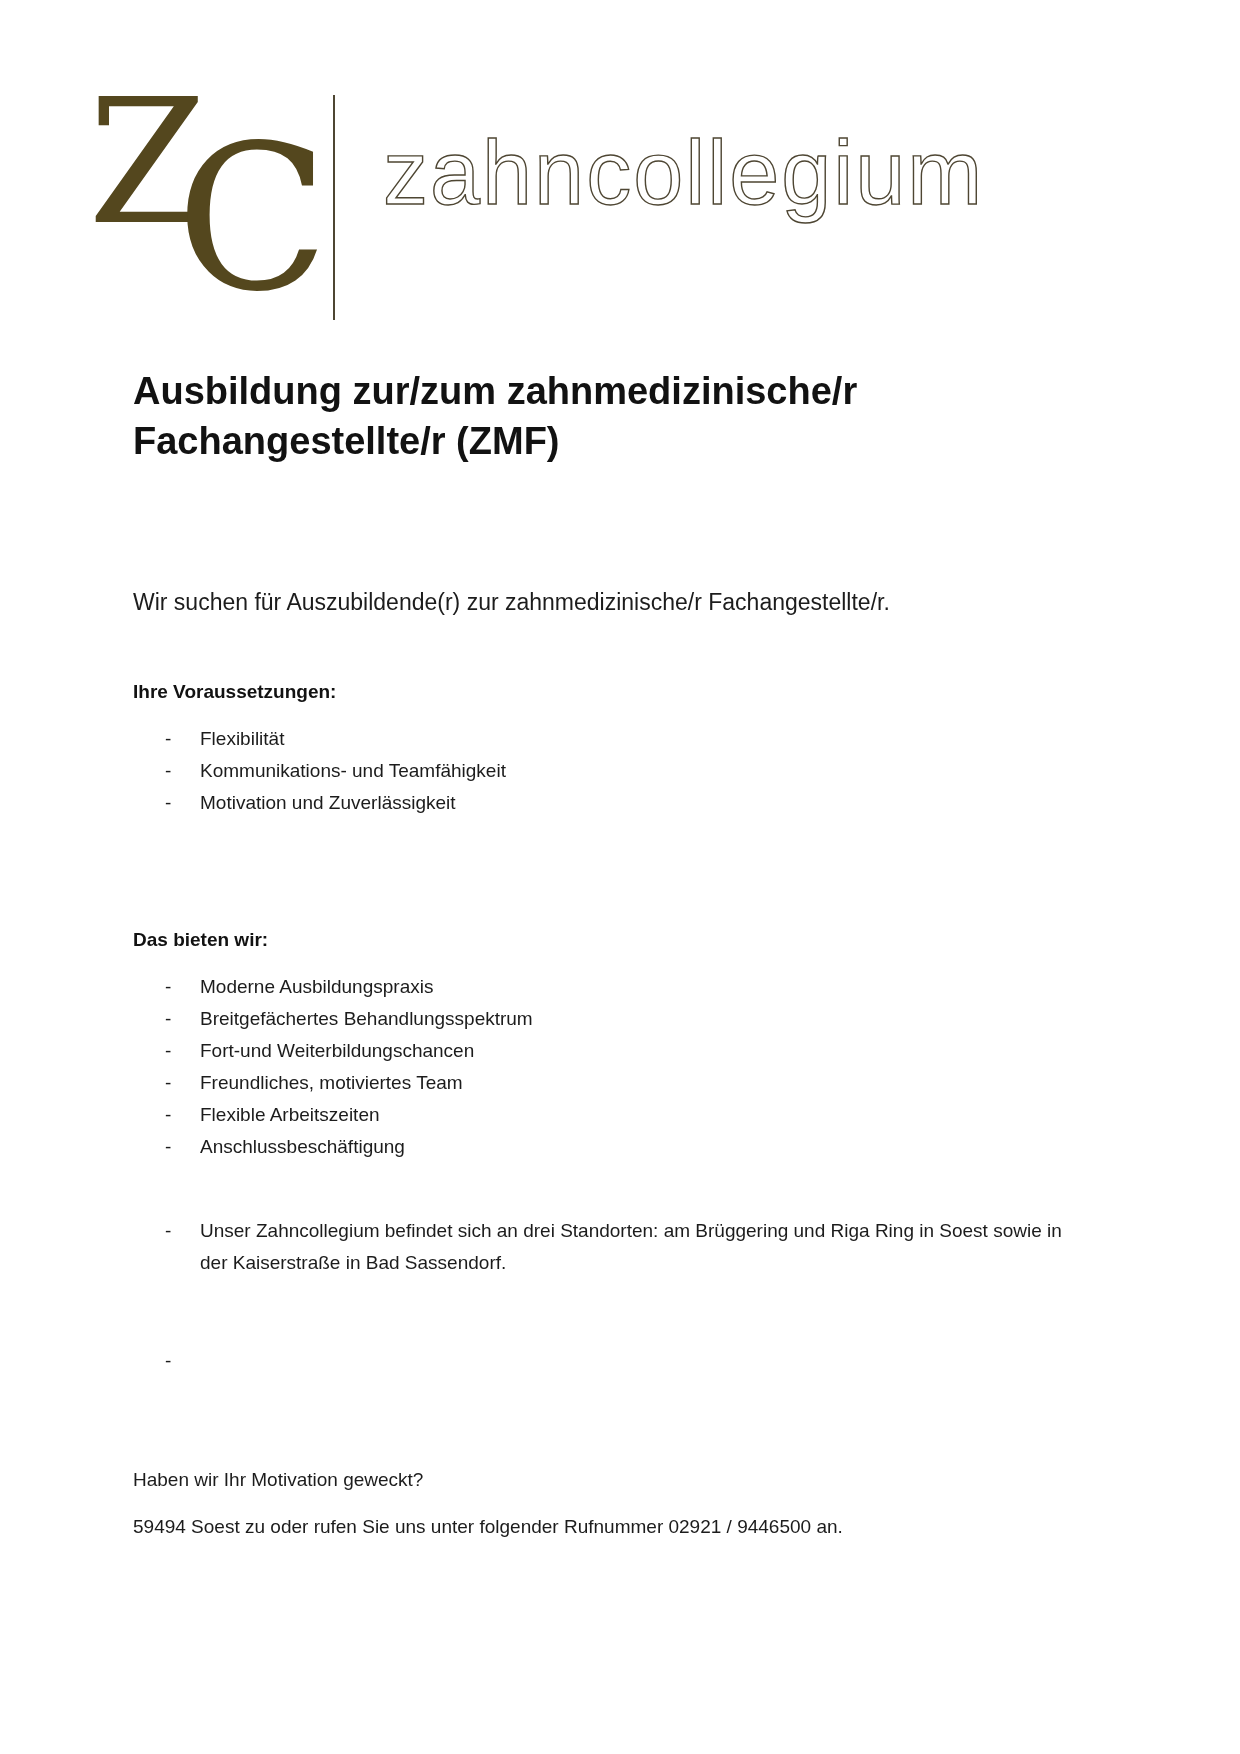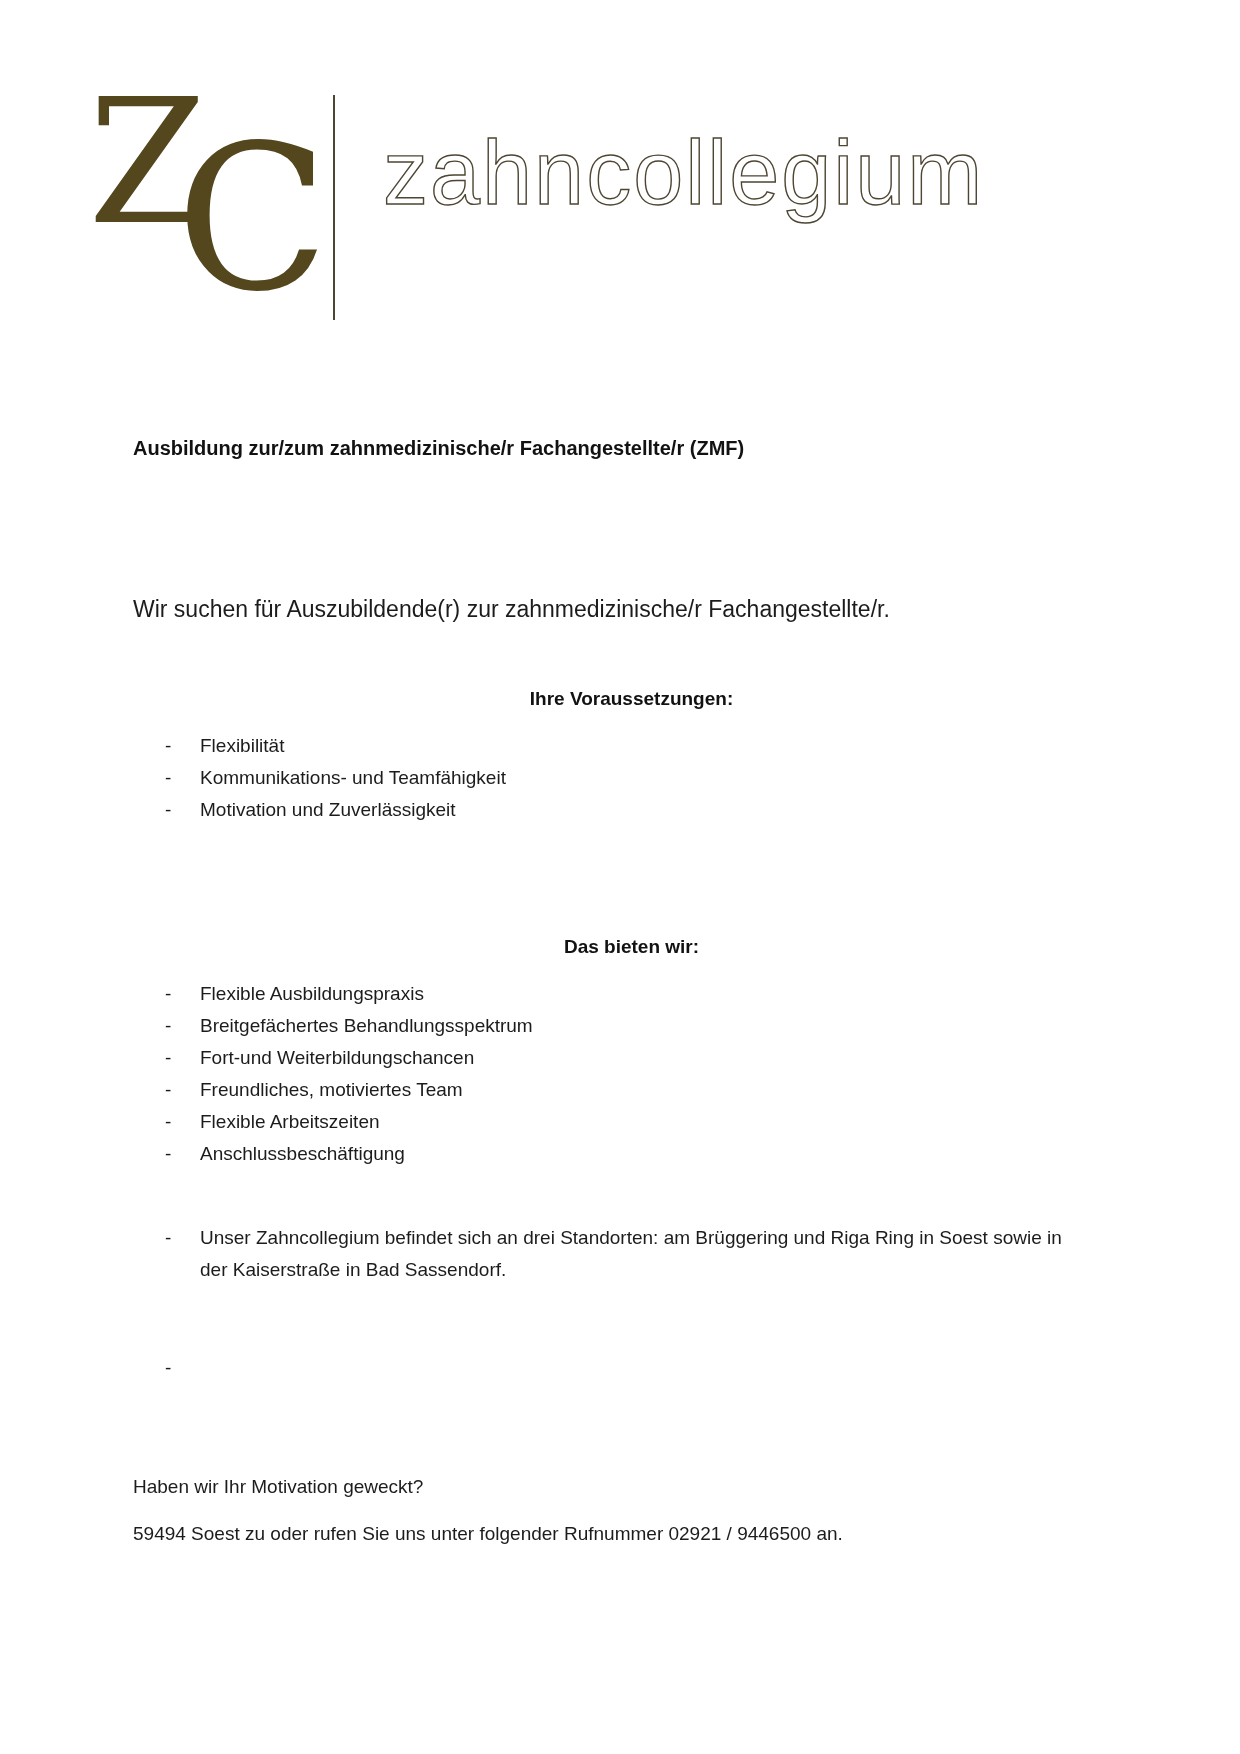--- a/index.html
+++ b/index.html
@@ -78,41 +78,40 @@
     line-height: 42px;
     letter-spacing: 5px;
     font-weight: 400;
   }
 
   
   .content {
     padding: 0 110px 0 133px;
   }
   .doc-title {
-    margin: 98px 0 0 0;
+    margin: 41px 0 0 0;
     max-width: 930px;
-    font-size: 20px;
+    font-size: 38px;
     line-height: 50px;
     font-weight: 700;
     color: #121212;
     letter-spacing: 0;
   }
   .intro {
     margin: 120px 0 0 0;
     font-size: 23px;
     line-height: 32px;
     max-width: 960px;
   }
   .section-heading {
     margin: 58px 0 0 0;
     font-size: 19px;
     line-height: 32px;
     font-weight: 700;
     color: #121212;
-    text-align: center;
   }
   .bullet-list {
     margin: 15px 0 0 32px;
   }
   .bullet-item {
     display: flex;
     align-items: flex-start;
     font-size: 19px;
     line-height: 32px;
   }
@@ -190,21 +189,21 @@
         <div class="bullet-item">
           <span class="dash">-</span>
           <span class="bullet-text">Motivation und Zuverlässigkeit</span>
         </div>
       </div>
 
     <h2 class="section-heading" style="margin-top:105px;">Das bieten wir:</h2>
     <div class="bullet-list">
         <div class="bullet-item">
           <span class="dash">-</span>
-          <span class="bullet-text">Flexible Ausbildungspraxis</span>
+          <span class="bullet-text">Moderne Ausbildungspraxis</span>
         </div>
         <div class="bullet-item">
           <span class="dash">-</span>
           <span class="bullet-text">Breitgefächertes Behandlungsspektrum</span>
         </div>
         <div class="bullet-item">
           <span class="dash">-</span>
           <span class="bullet-text">Fort-und Weiterbildungschancen</span>
         </div>
         <div class="bullet-item">

